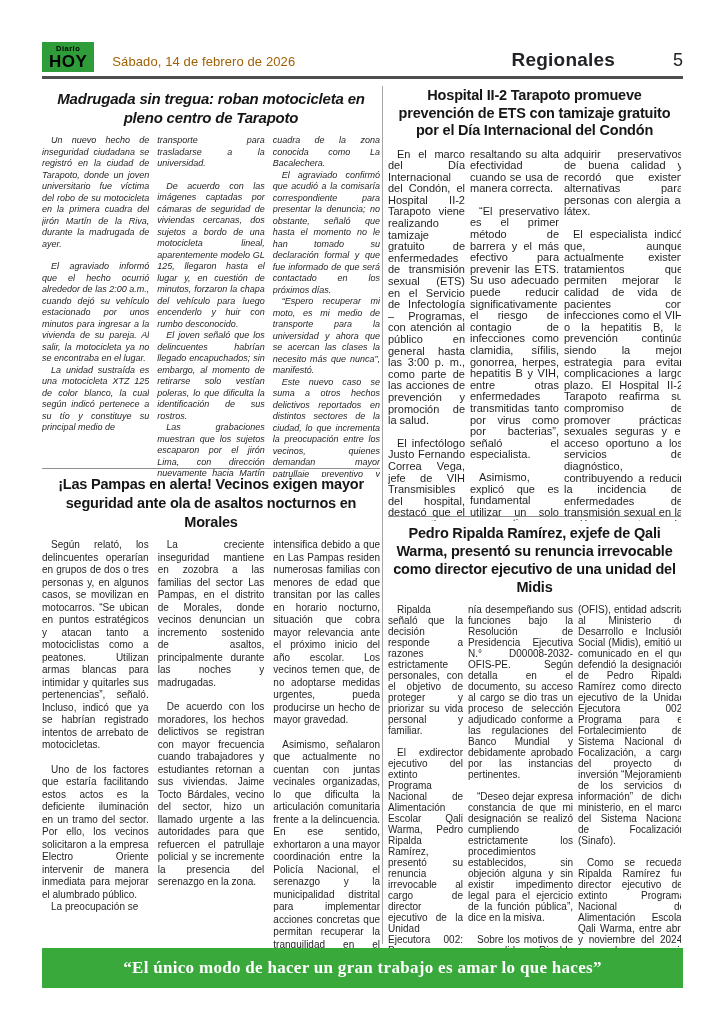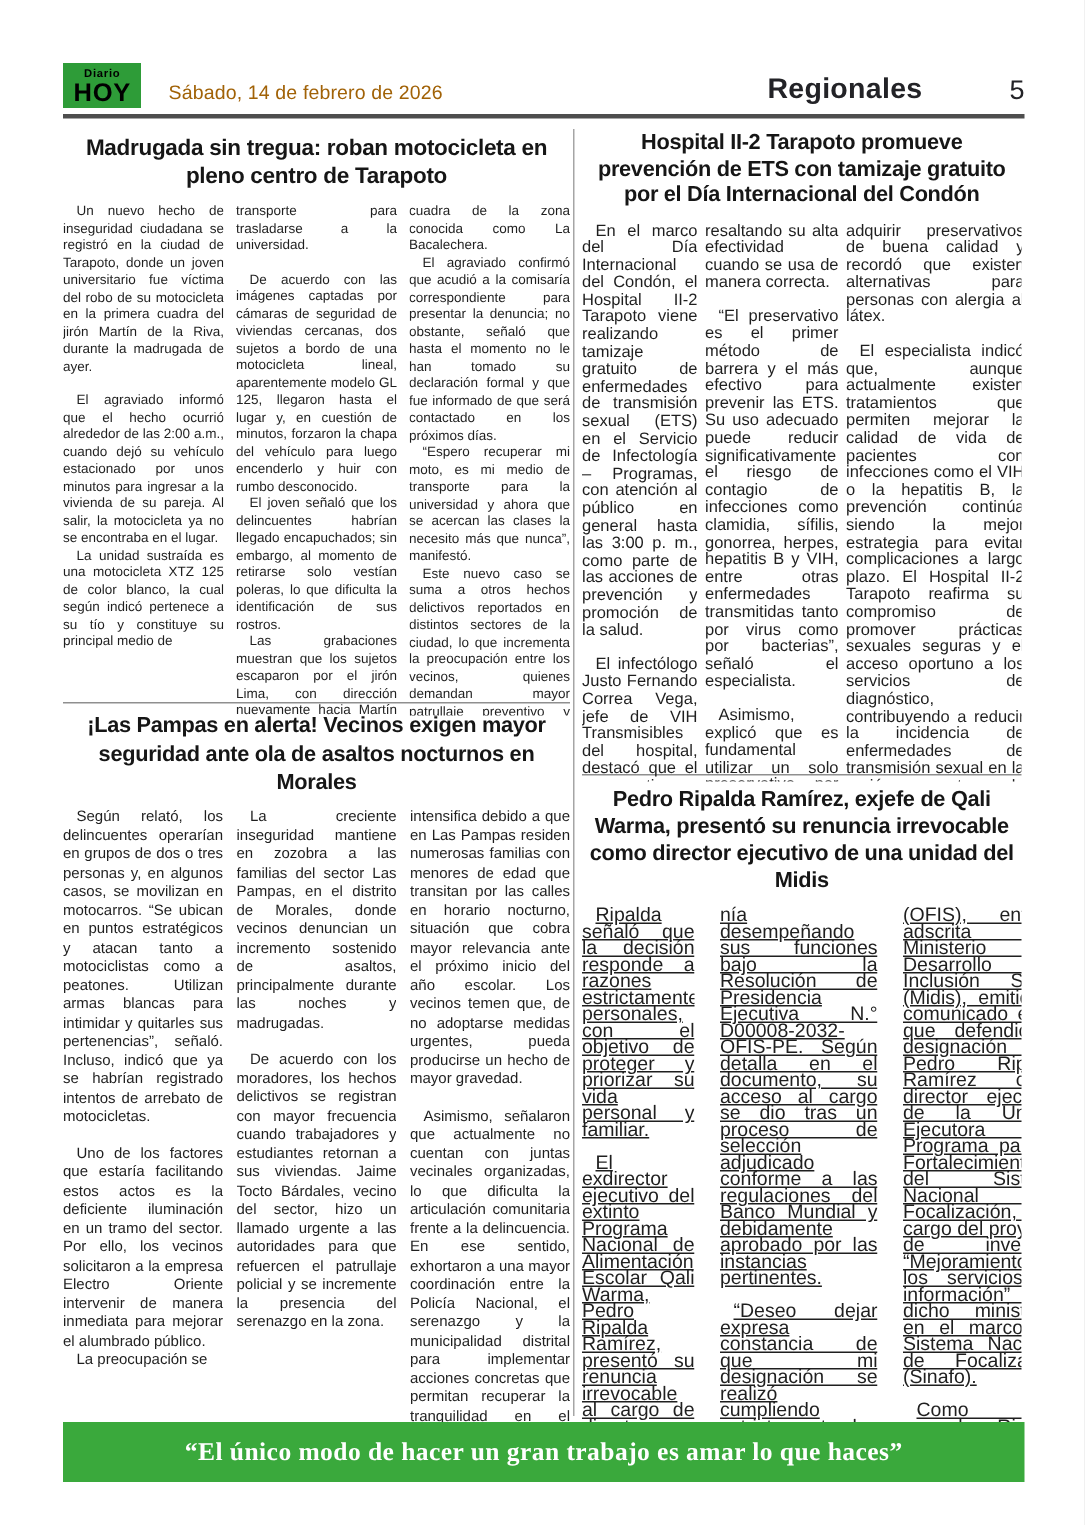--- a/index.html
+++ b/index.html
@@ -46,21 +46,21 @@
     letter-spacing:-.2px;
   }
   .art-body{display:flex;text-align:justify;overflow:hidden;}
   .col{overflow:hidden;}
   .col p{text-indent:9px;margin:0 0 11px;}
   .col p.cont{text-indent:0;}
   .col p.m0{margin-bottom:0;}
   .col p.mt2{margin-top:11px;}
 
   
-  #art-robo{height:384px;}
+  #art-robo{height:384px;font-style:italic;}
   #art-robo .headline{font-size:15px;line-height:19px;padding:5px 6px 8px;}
   #art-robo .art-body{gap:8px;height:342px;font-size:9px;line-height:11.5px;}
   #art-robo .col{flex:1 1 0;}
 
   
   #art-pampas{border-top:1px solid var(--rule-gray);padding-top:4px;}
   #art-pampas .headline{font-size:14.5px;line-height:19px;padding:2px 4px 7px;}
   #art-pampas .art-body{gap:9px;height:428px;font-size:10px;line-height:12.5px;}
   #art-pampas .col{flex:1 1 0;}
   #art-pampas .col p{margin-bottom:12px;}
@@ -70,21 +70,21 @@
   #art-hospital{height:432px;}
   #art-hospital .headline{font-size:14.5px;line-height:17.5px;padding:3px 2px 9px;}
   #art-hospital .art-body{gap:5px;height:372px;font-size:11px;line-height:11.6px;}
   #art-hospital .col1{width:77px;flex:none;}
   #art-hospital .col2{width:89px;flex:none;}
   #art-hospital .col3{width:119px;flex:none;}
 
   
   #art-ripalda{border-top:1px solid var(--rule-gray);padding-top:5px;}
   #art-ripalda .headline{font-size:14.5px;line-height:18px;padding:2px 2px 8px;}
-  #art-ripalda .art-body{gap:17px;height:358px;font-size:13px;line-height:11px;text-decoration:underline;}
+  #art-ripalda .art-body{gap:5px;height:358px;font-size:10px;line-height:11px;}
   #art-ripalda .col1{width:75px;flex:none;}
   #art-ripalda .col2{width:105px;flex:none;}
   #art-ripalda .col3{width:107px;flex:none;}
 
   
   .footer-bar{
     position:absolute;left:42px;right:40px;top:948px;height:40px;
     background:var(--green-footer);
     display:flex;align-items:center;justify-content:center;
   }

